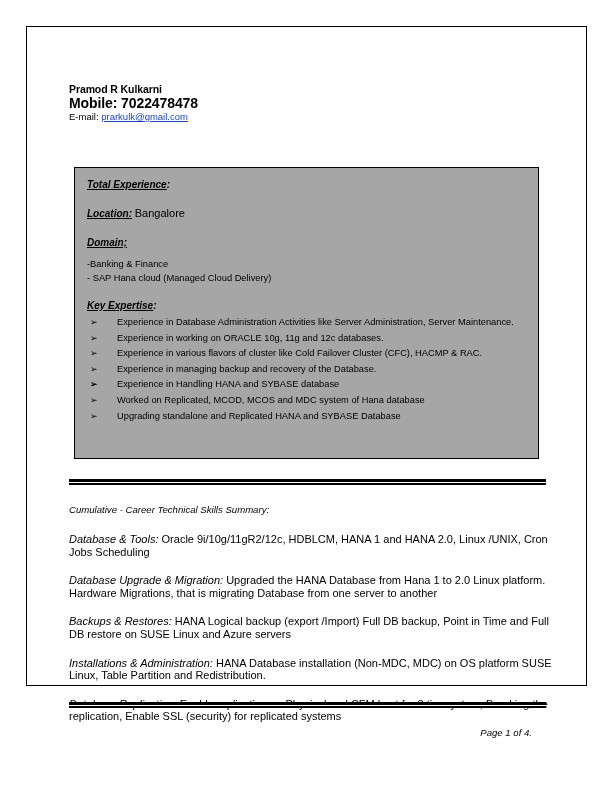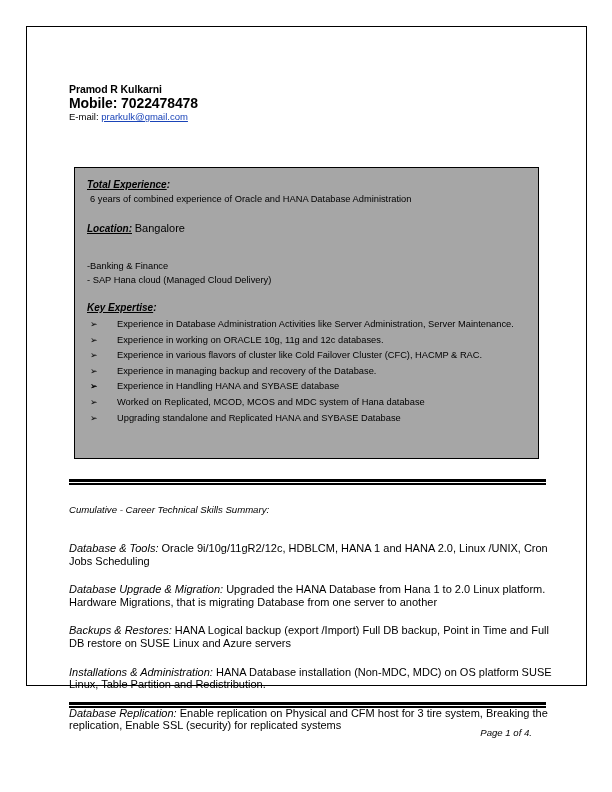--- a/index.html
+++ b/index.html
@@ -165,21 +165,21 @@
   .skills {
     position: absolute;
     left: 42px;
     top: 476px;
     width: 485px;
   }
   .skills-title {
     font-size: 9.6px;
     font-style: italic;
     line-height: 13px;
-    margin-bottom: 26px;
+    margin-bottom: 17px;
   }
   .skill-para {
     font-size: 11px;
     line-height: 12.6px;
     margin-bottom: 16px;
   }
   .skill-para .lbl {
     font-style: italic;
   }
 
@@ -210,31 +210,33 @@
         <span class="email-label">E-mail:</span>
         <span class="email-link">prarkulk@gmail.com</span>
       </div>
     </div>
 
     <div class="gray-box">
 
       <div class="gb-heading-row">
         <span class="gb-heading">Total Experience</span><span class="gb-heading-suffix">:</span>
       </div>
-      <div class="gb-sub">6 years of combined experience of Oracle and HANA Database Administration</div>
 
       <div class="gb-gap-md"></div>
 
       <div class="gb-heading-row">
         <span class="gb-heading">Location:</span>
         <span class="gb-inline-value">Bangalore</span>
       </div>
 
       <div class="gb-gap-md"></div>
 
+      <div class="gb-heading-row">
+        <span class="gb-heading">Domain;</span>
+      </div>
 
       <div class="gb-gap-sm"></div>
 
       <div class="gb-dash-line">-Banking &amp; Finance</div>
       <div class="gb-dash-line">-  SAP Hana cloud (Managed Cloud Delivery)</div>
 
       <div class="gb-gap-lg"></div>
 
       <div class="gb-heading-row">
         <span class="gb-heading">Key Expertise</span><span class="gb-heading-suffix">:</span>

